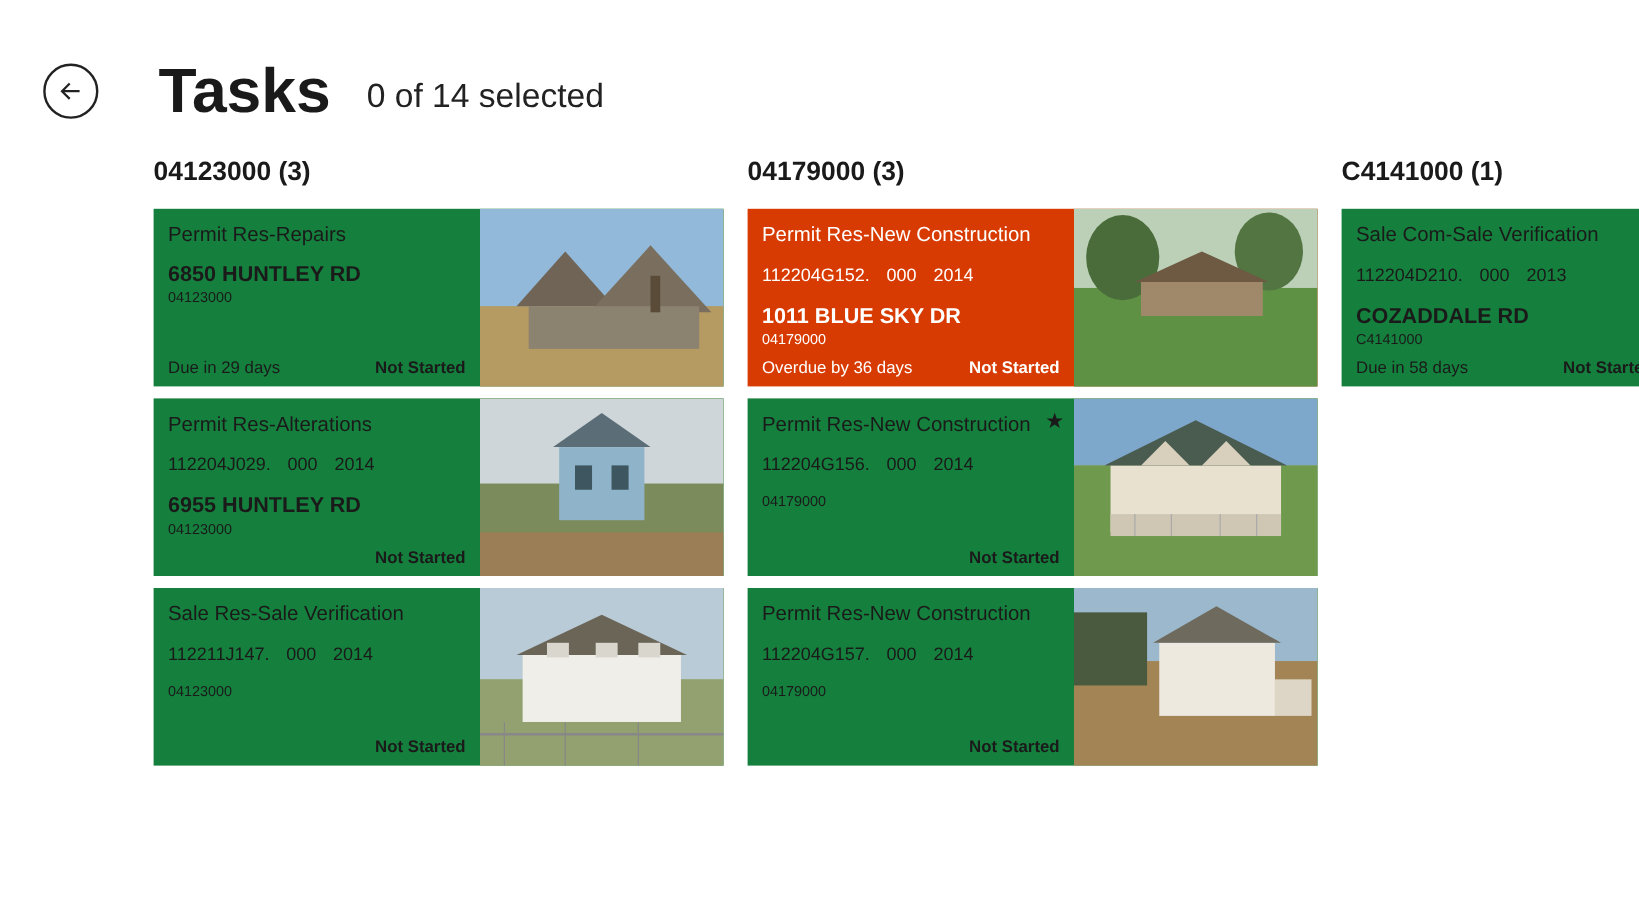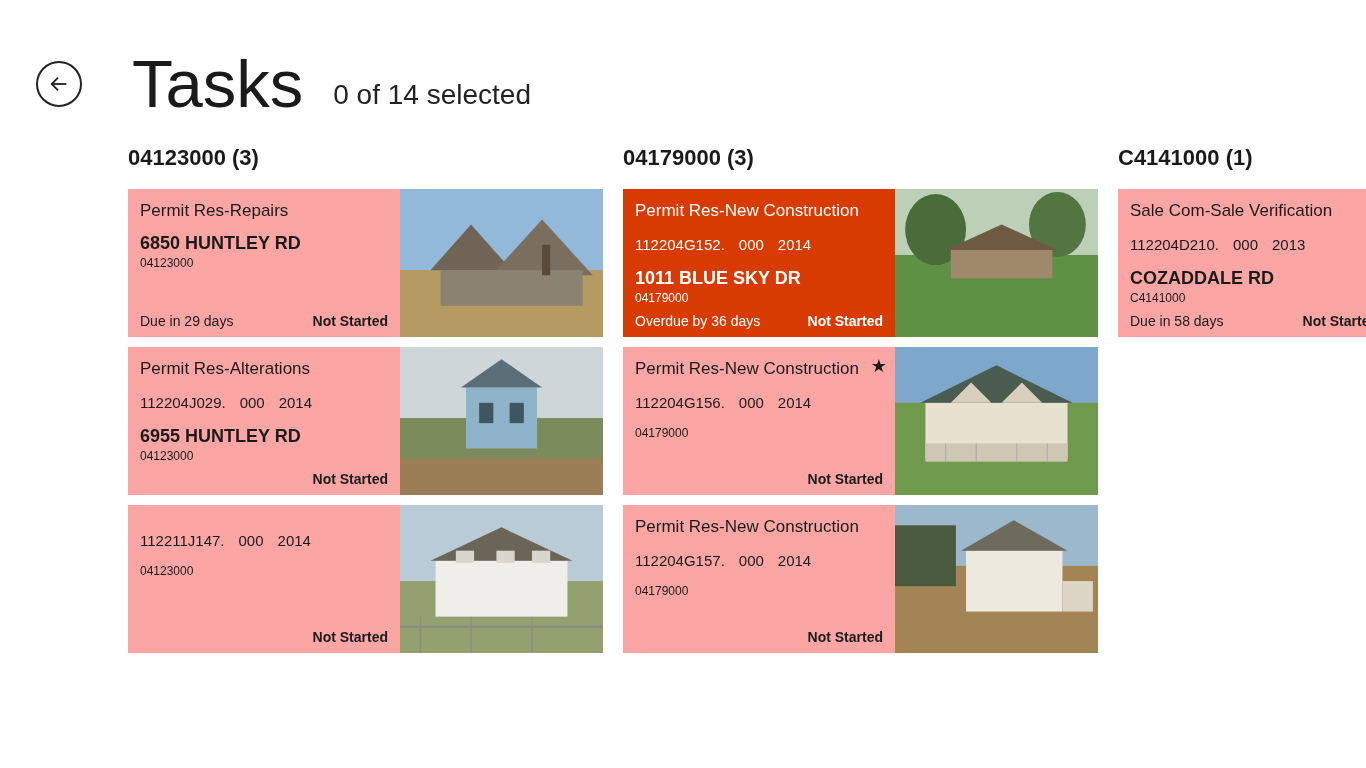--- a/index.html
+++ b/index.html
@@ -7,33 +7,33 @@
   font-family: "Segoe UI", "Segoe UI Light", Arial, sans-serif;
   background: #fff; color: #1a1a1a; overflow-x: hidden;
 }
 .header { display: flex; align-items: baseline; padding: 50px 0 28px 36px; }
 .back-btn {
   width: 42px; height: 42px; border: 2px solid #222; border-radius: 50%;
   display: flex; align-items: center; justify-content: center;
   cursor: pointer; margin-right: 50px; align-self: center; flex-shrink: 0;
 }
 .page-title {
-  font-size: 67px; font-weight: 400; letter-spacing: 0px;
+  font-size: 52px; font-weight: 700; letter-spacing: 0px;
   margin: 0; line-height: 1;
 }
 .subtitle {
   font-size: 28px; font-weight: 400; color: #222;
   margin-left: 30px; align-self: flex-end; padding-bottom: 6px;
 }
 .columns { display: flex; gap: 20px; padding-left: 128px; }
 .col { width: 475px; flex-shrink: 0; }
 .col-header { font-size: 22px; font-weight: 700; margin: 0 0 18px 0; }
 .card {
   display: flex; height: 148px; margin-bottom: 10px;
-  background: #fca5a5; cursor: pointer; position: relative;
+  background: #15803d; cursor: pointer; position: relative;
 }
 .card.overdue { background: #d83b01; color: #fff; }
 .card-info { width: 272px; padding: 12px 12px 10px 12px; box-sizing: border-box; position: relative; }
 .card-photo { width: 203px; height: 148px; background: #9db38a; position: relative; overflow: hidden; }
 .task-type { font-size: 17px; font-weight: 400; margin: 0 0 12px 0; }
 .meta-row { font-size: 15px; }
 .meta-row span { margin-right: 14px; }
 .address { font-size: 18px; font-weight: 700; margin: 5px 0 2px 0; }
 .code { font-size: 12px; margin: 0; }
 .footer-row {
@@ -100,20 +100,21 @@
             <rect x="65" y="40" width="70" height="60" fill="#8fb4c9"></rect>
             <polygon points="60,40 100,12 140,40" fill="#5b6e78"></polygon>
             <rect x="78" y="55" width="14" height="20" fill="#3d5660"></rect>
             <rect x="108" y="55" width="14" height="20" fill="#3d5660"></rect>
             <rect x="0" y="110" width="200" height="38" fill="#9c7e56"></rect>
           </svg>
         </div>
       </div>
       <div class="card">
         <div class="card-info">
+          <p class="task-type">Sale Res-Sale Verification</p>
           <p class="meta-row"><span>112211J147.</span><span>000</span><span>2014</span></p>
           <p class="code">04123000</p>
           <div class="footer-row">
             <span></span>
             <span class="status">Not Started</span>
           </div>
         </div>
         <div class="card-photo">
           <svg class="house" viewBox="0 0 200 148" preserveAspectRatio="none">
             <rect width="200" height="75" fill="#b9cbd6"></rect>

